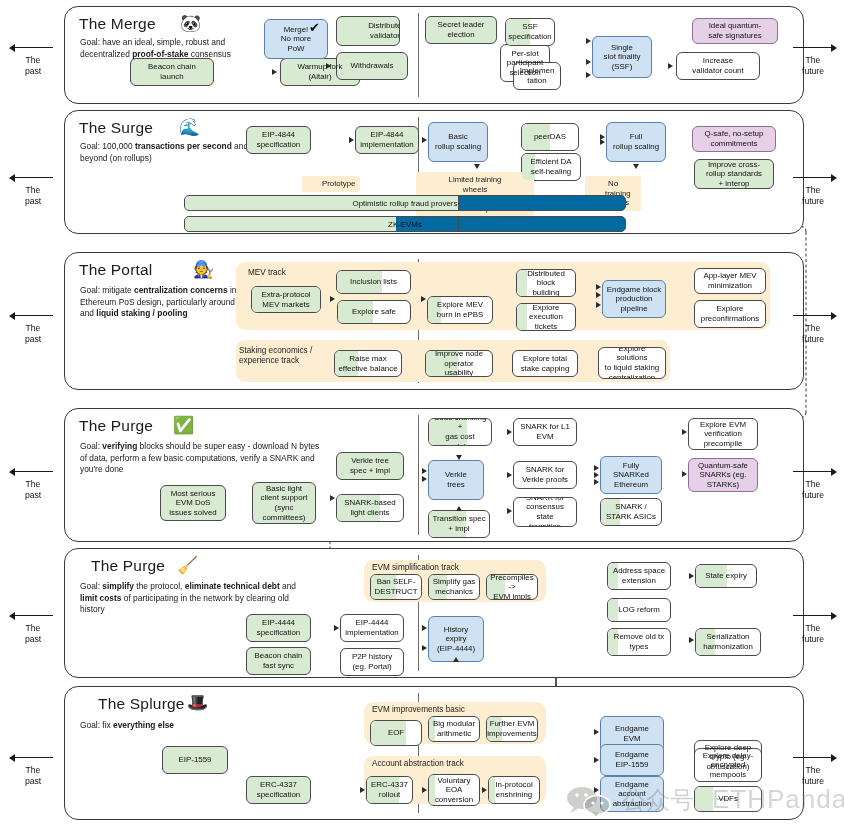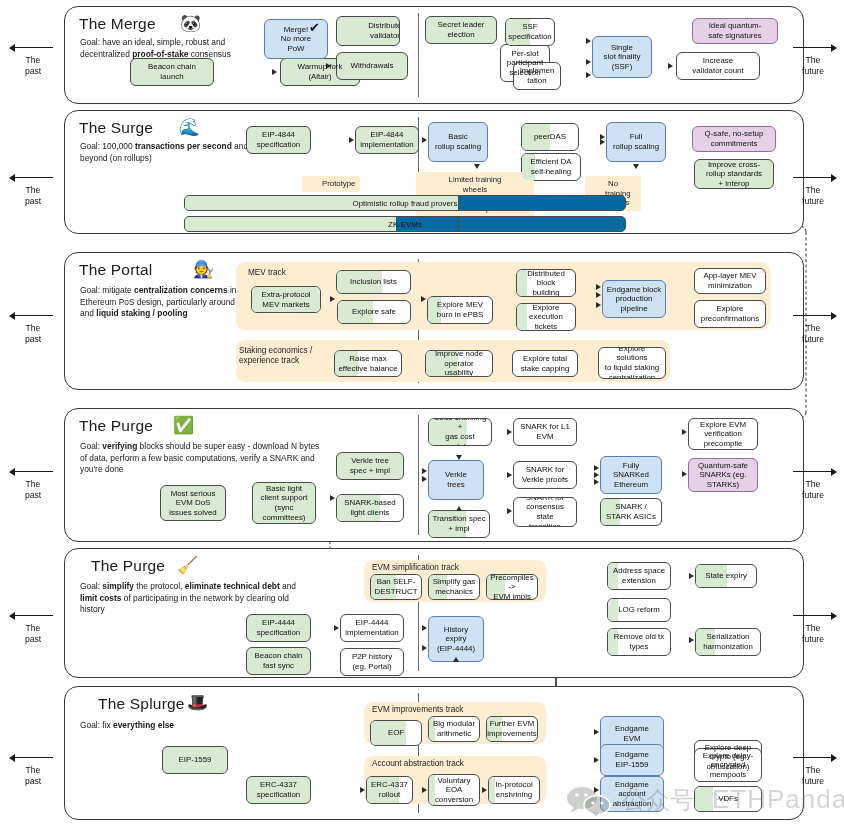--- a/index.html
+++ b/index.html
@@ -387,21 +387,21 @@
       <span class="lbl">Serialization<br>harmonization</span>
     </div>
 
   <div class="section" data-name="section-splurge" style="top:686px;height:132px;">
     <div class="sec-divider" data-name="section-divider" style="left:353px;"></div>
     <div class="sec-title" data-name="section-title-splurge" style="left:14px;top:8px;margin-left:19px;">The Splurge</div>
     <div class="sec-emoji" data-name="top-hat-icon" style="left:122px;top:7px;">🎩</div>
     <div class="sec-goal" data-name="section-goal-splurge" style="left:15px;top:33px;width:200px;">Goal: fix <b>everything else</b></div>
   </div>
   <div class="track" data-name="track-evm-improvements" style="left:364px;top:702px;width:182px;height:42px;"></div>
-  <div class="track-label" data-name="track-label-evm-improvements" style="left:372px;top:705px;">EVM improvements track</div>
+  <div class="track-label" data-name="track-label-evm-improvements" style="left:372px;top:705px;">EVM improvements basic</div>
   <div class="track" data-name="track-account-abstraction" style="left:364px;top:756px;width:182px;height:48px;"></div>
   <div class="track-label" data-name="track-label-account-abstraction" style="left:372px;top:759px;">Account abstraction track</div>
   <div class="node n-green" data-name="node-eip-1559" style="left:162px;top:746px;width:66px;height:28px;">
       <span class="lbl">EIP-1559</span>
     </div>
   <div class="node n-green" data-name="node-erc-4337-specification" style="left:246px;top:776px;width:65px;height:28px;">
       <span class="lbl">ERC-4337<br>specification</span>
     </div>
   <div class="node n-white" data-name="node-eof" style="left:370px;top:720px;width:52px;height:26px;">
       <span class="fill" style="width:70%;background:#d9ead3;"></span>

